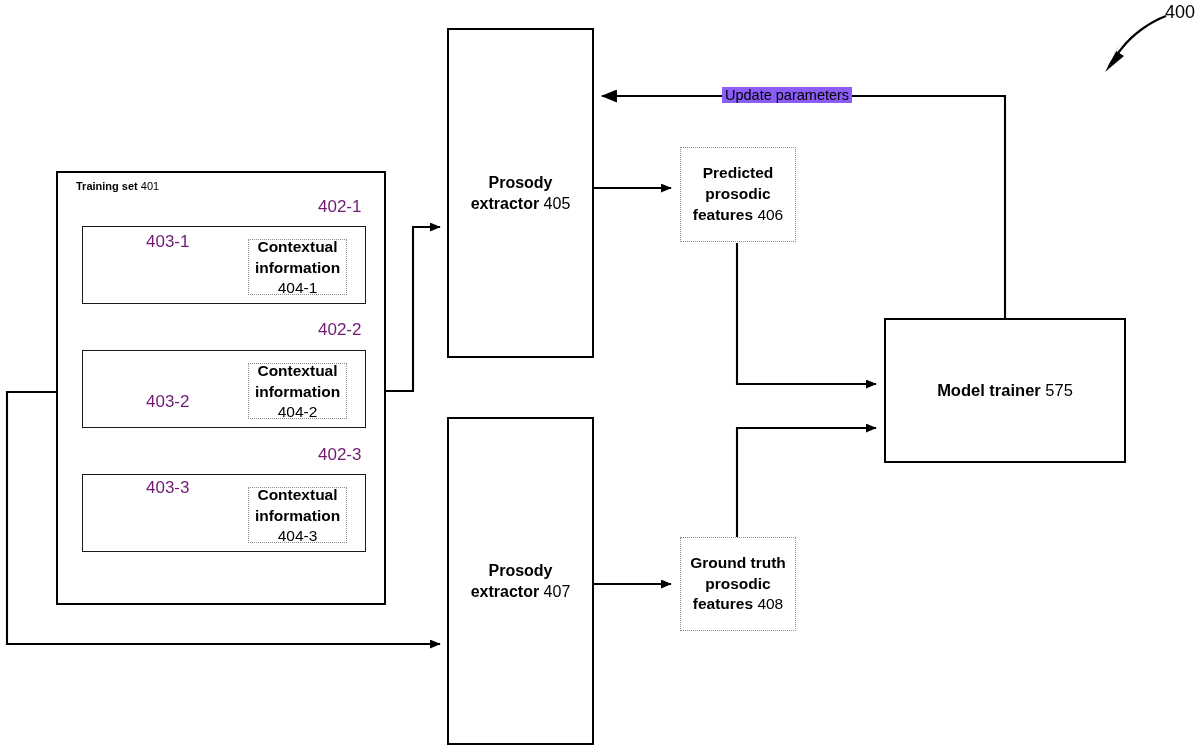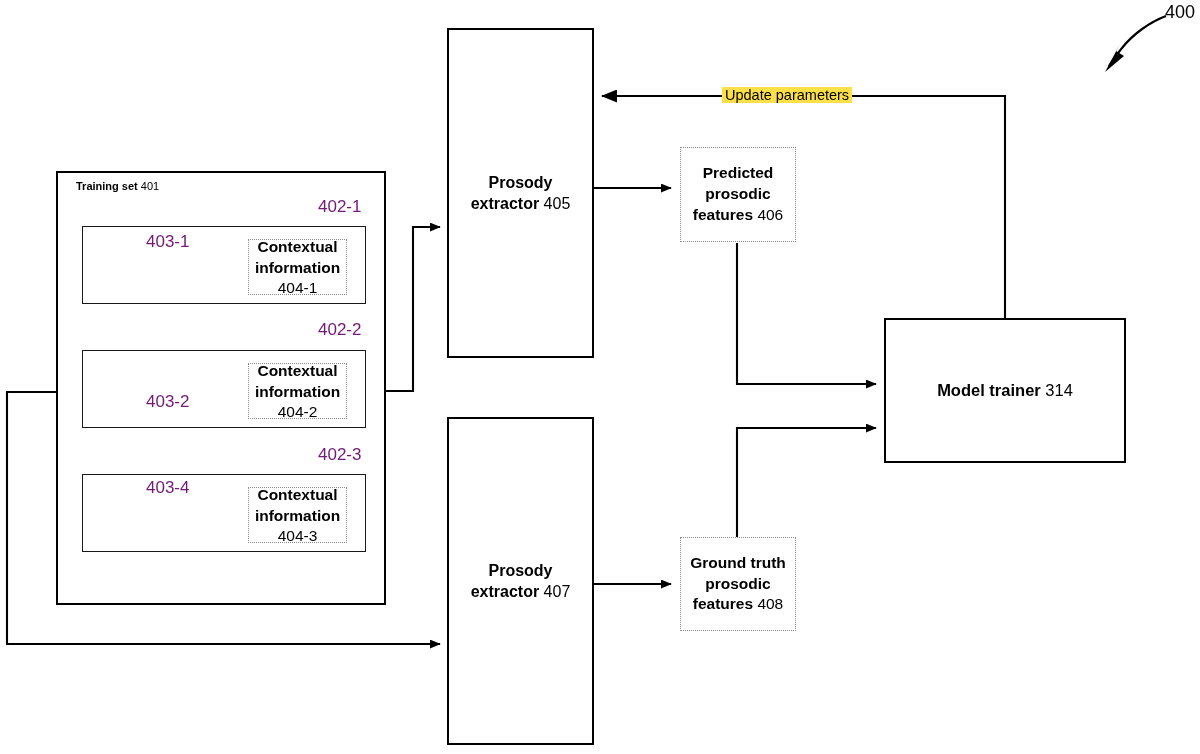--- a/index.html
+++ b/index.html
@@ -67,21 +67,21 @@
     font-weight: bold;
     white-space: nowrap;
     margin-left: 8px;
   }
   .title-label .num {
     font-weight: normal;
   }
   .wire-label {
     position: absolute;
     font-size: 14.5px;
-    background: #fde047;
+    background: #8b5cf6;
     padding: 0 3px;
     white-space: nowrap;
   }
   .fig-num {
     position: absolute;
     font-size: 18px;
     white-space: nowrap;
   }
 </style>
 </head>
@@ -313,21 +313,21 @@
   <div class="box dotted-box centered-label" style="left:248px; top:363px; width:99px; height:56px; padding-top:2px;">
     <div>
       <span>Contextual</span><br>
       <span>information</span><br>
       <span class="num"> 404-2</span>
     </div>
   </div>
 
   <div class="box thin-box" style="left:82px; top:474px; width:284px; height:78px;"></div>
   <div class="ref-num" style="left:318px; top:445px;">402-3</div>
-  <div class="ref-num" style="left:146px; top:478px;">403-4</div>
+  <div class="ref-num" style="left:146px; top:478px;">403-3</div>
   <div class="box dotted-box centered-label" style="left:248px; top:487px; width:99px; height:56px; padding-top:2px;">
     <div>
       <span>Contextual</span><br>
       <span>information</span><br>
       <span class="num"> 404-3</span>
     </div>
   </div>
 
   <div class="box solid-box centered-label" style="left:447px; top:28px; width:147px; height:330px; font-size:16px;">
     <div>
@@ -359,19 +359,19 @@
       <span>Ground truth</span><br>
       <span>prosodic</span><br>
       <span>features</span>
       <span class="num"> 408</span>
     </div>
   </div>
 
   <div class="box solid-box centered-label" style="left:884px; top:318px; width:242px; height:145px; font-size:16.5px;">
     <div>
       <span>Model trainer</span>
-      <span class="num"> 314</span>
+      <span class="num"> 575</span>
     </div>
   </div>
 
   <div class="wire-label" style="left:722px; top:87px;">Update parameters</div>
 
 </div>
 
 </body></html>

